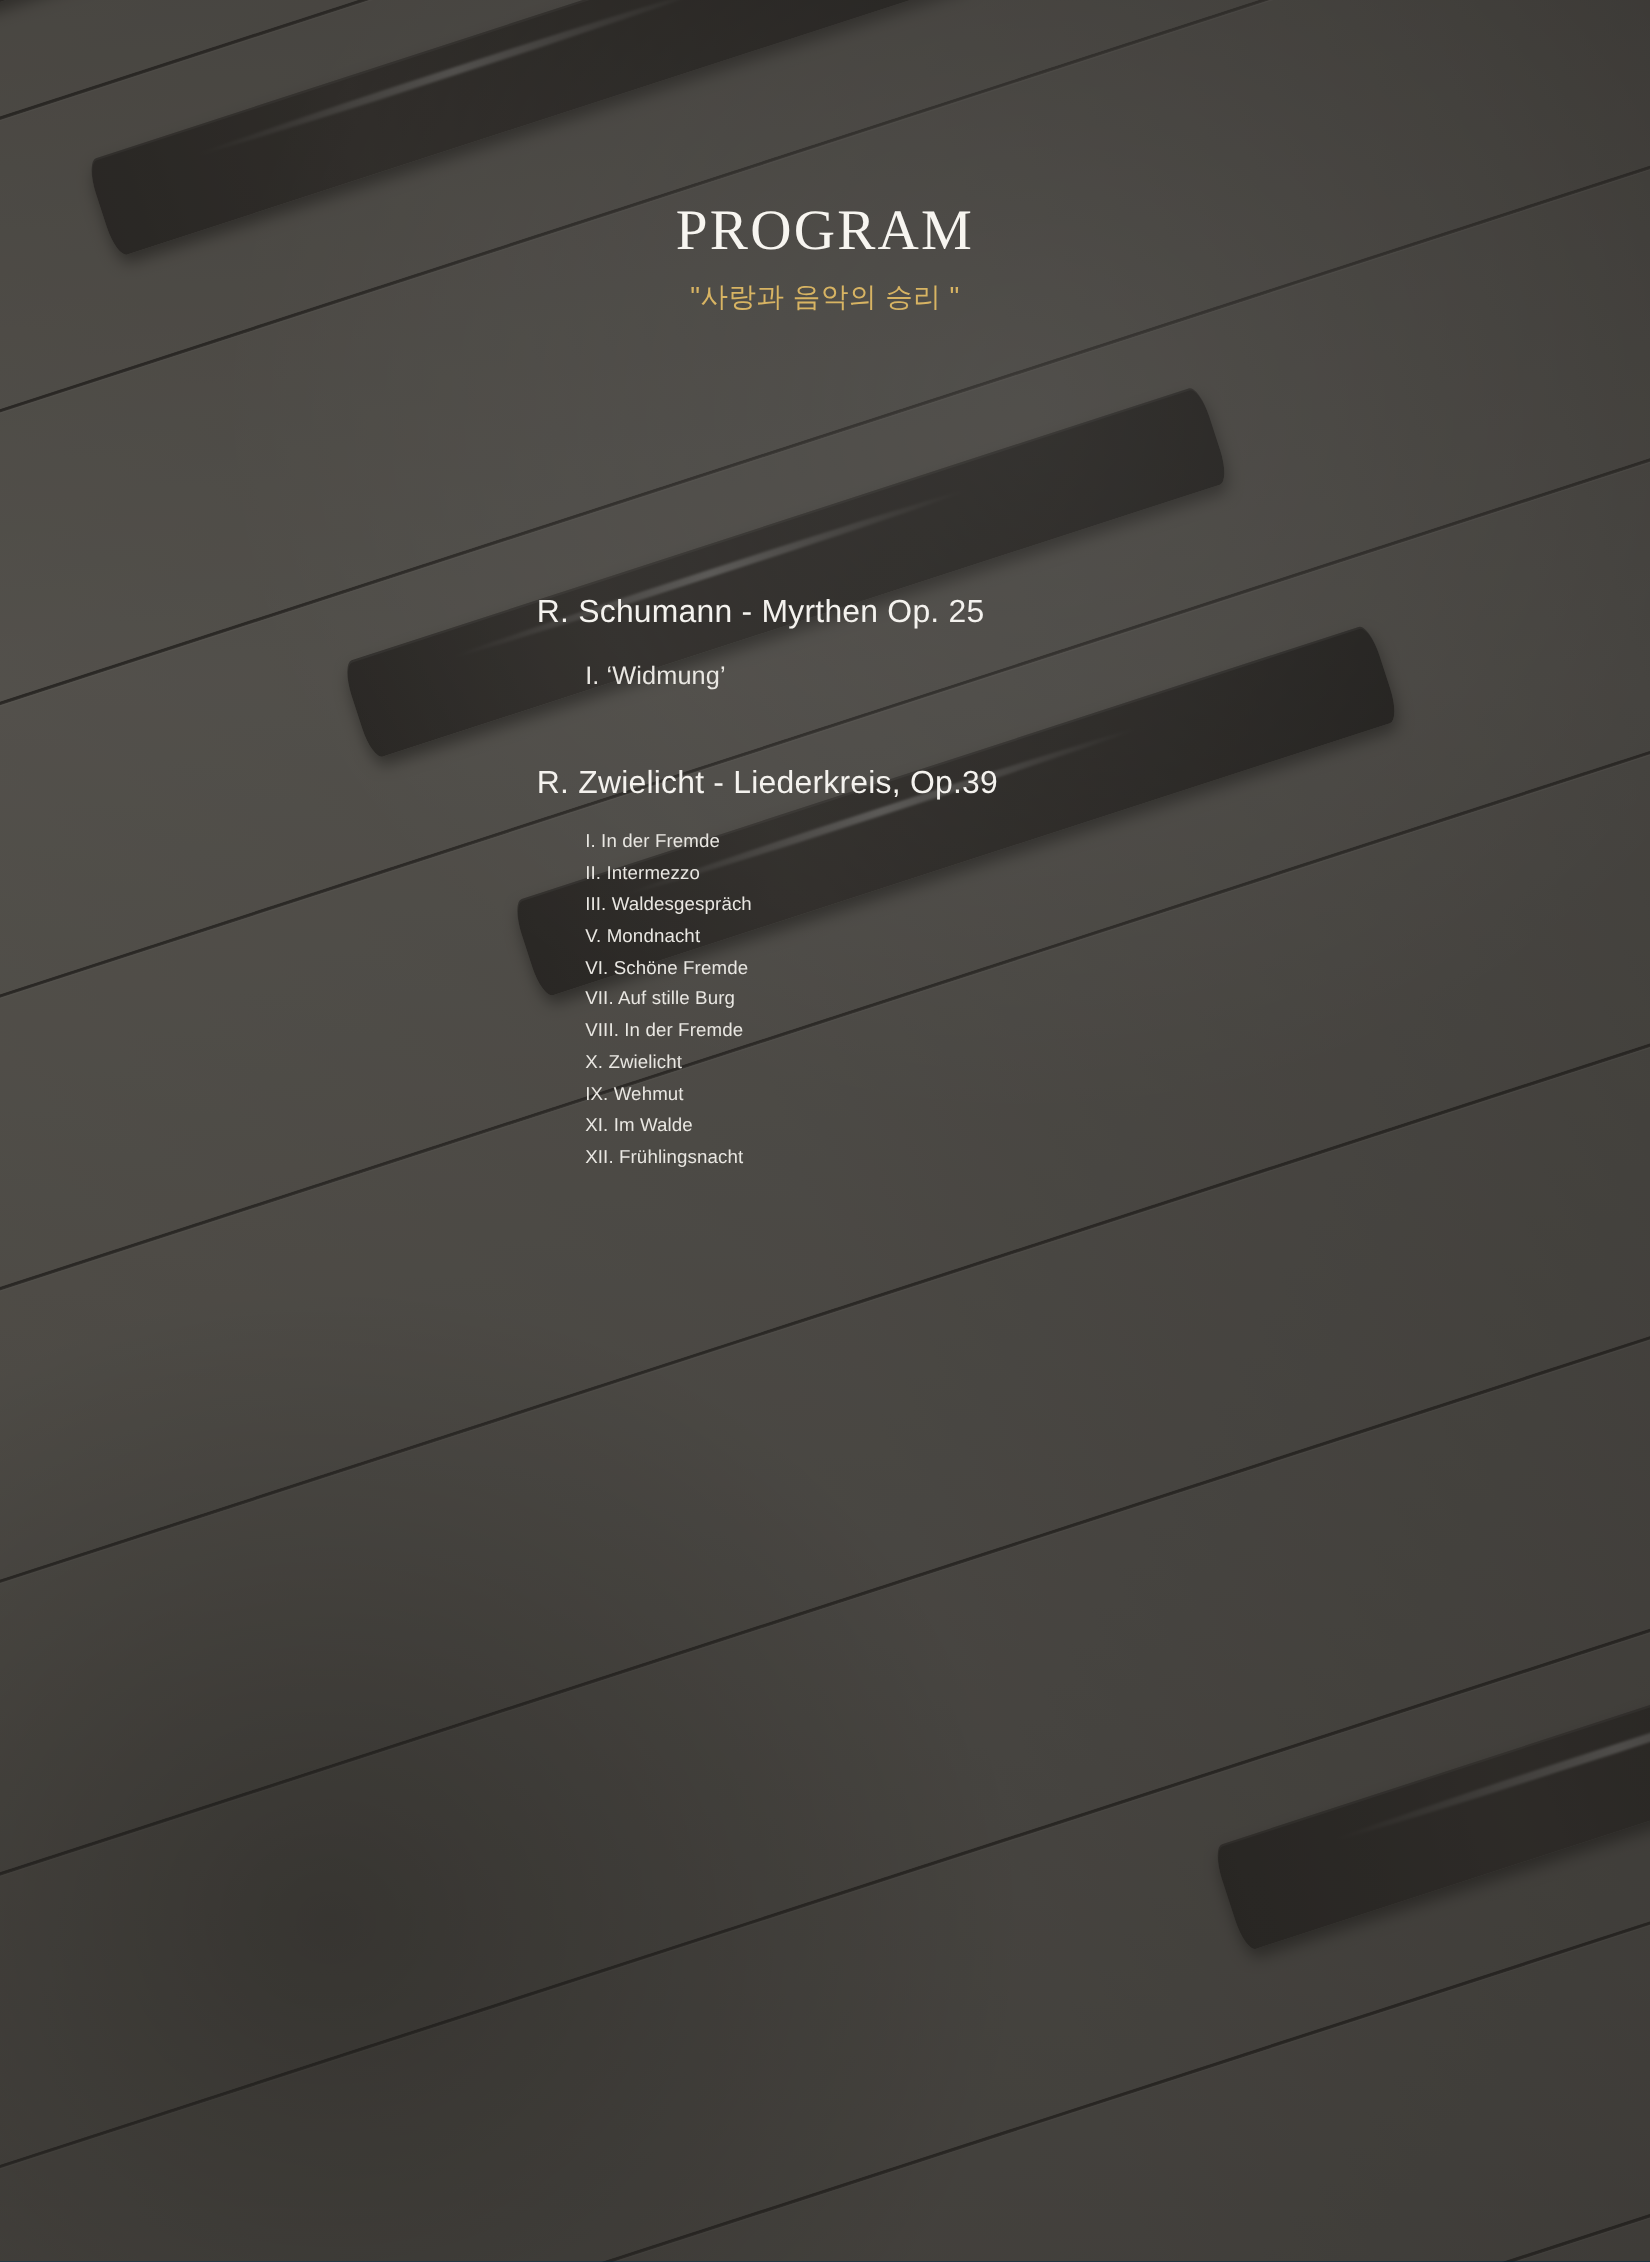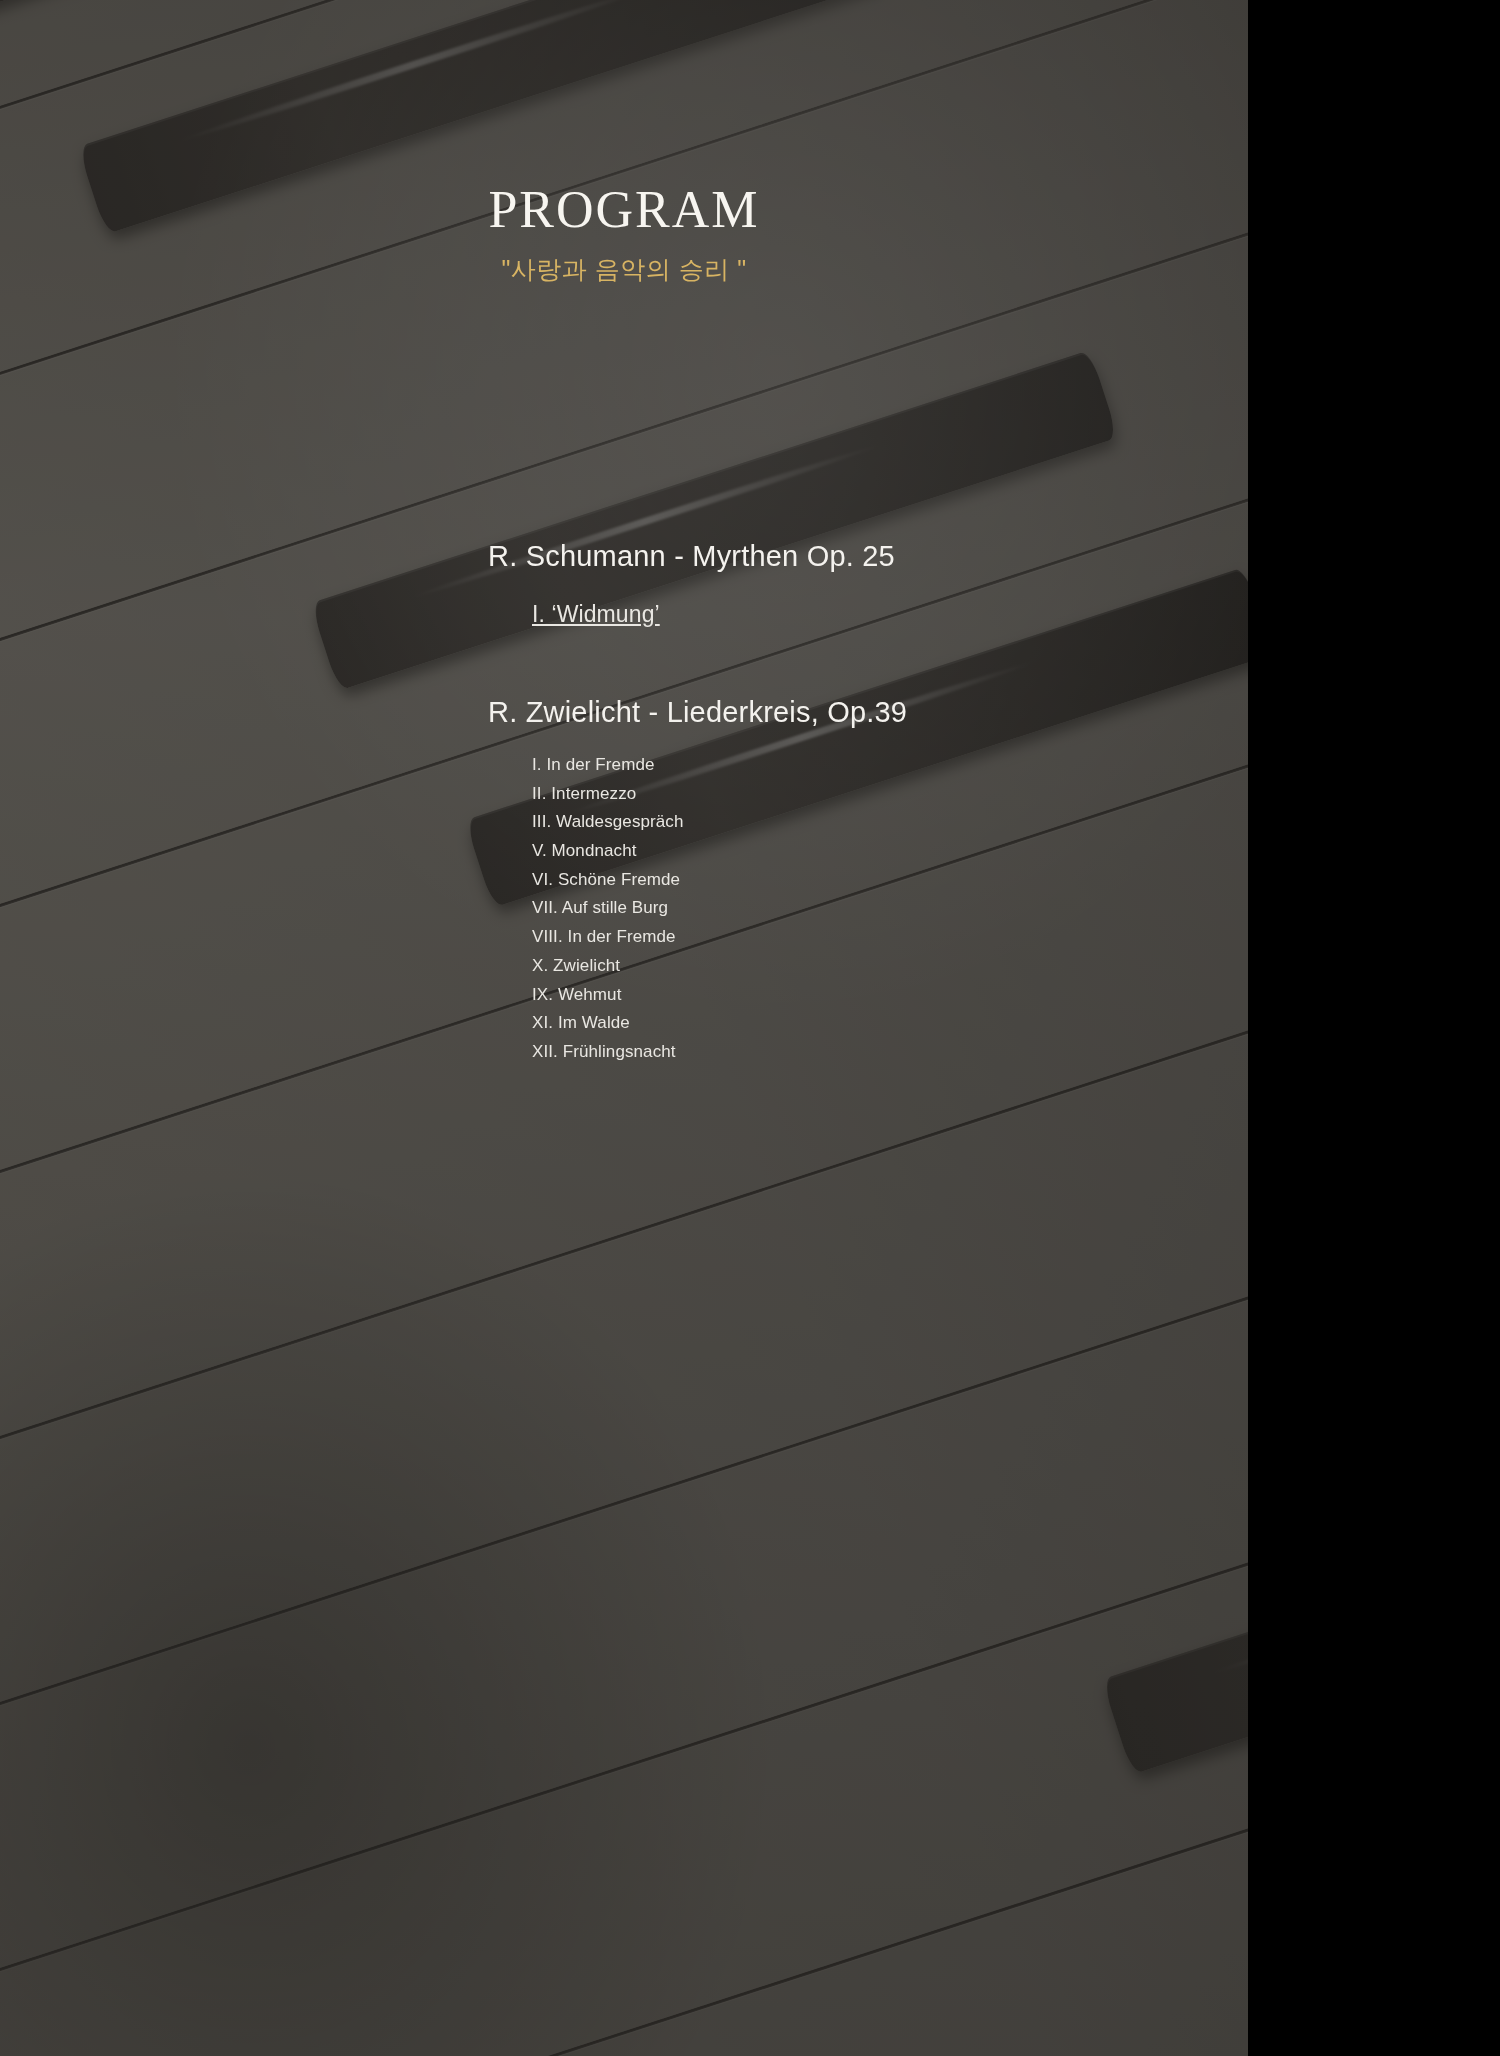--- a/index.html
+++ b/index.html
@@ -5,21 +5,21 @@
   html, body {
     margin: 0;
     padding: 0;
     background: #000;
   }
   body {
     font-family: "Liberation Sans", sans-serif;
   }
   #page {
     position: relative;
-    width: 1248px;
+    width: 1500px;
     height: 2056px;
     overflow: hidden;
     background: #0369a1;
   }
 
   
   #bg {
     position: absolute;
     inset: 0;
     overflow: hidden;
@@ -132,21 +132,20 @@
     padding: 0 0 0 44px;
   }
   .movements li {
     font-size: 17px;
     color: #e9e7e2;
     line-height: 1.69;
     letter-spacing: 0.1px;
   }
   .movements.single li {
     font-size: 23px;
-    text-decoration: underline;
   }
 </style>
 </head>
 <body>
 
 <div id="page">
 
   <div id="bg">
     <div class="keyboard">
 

